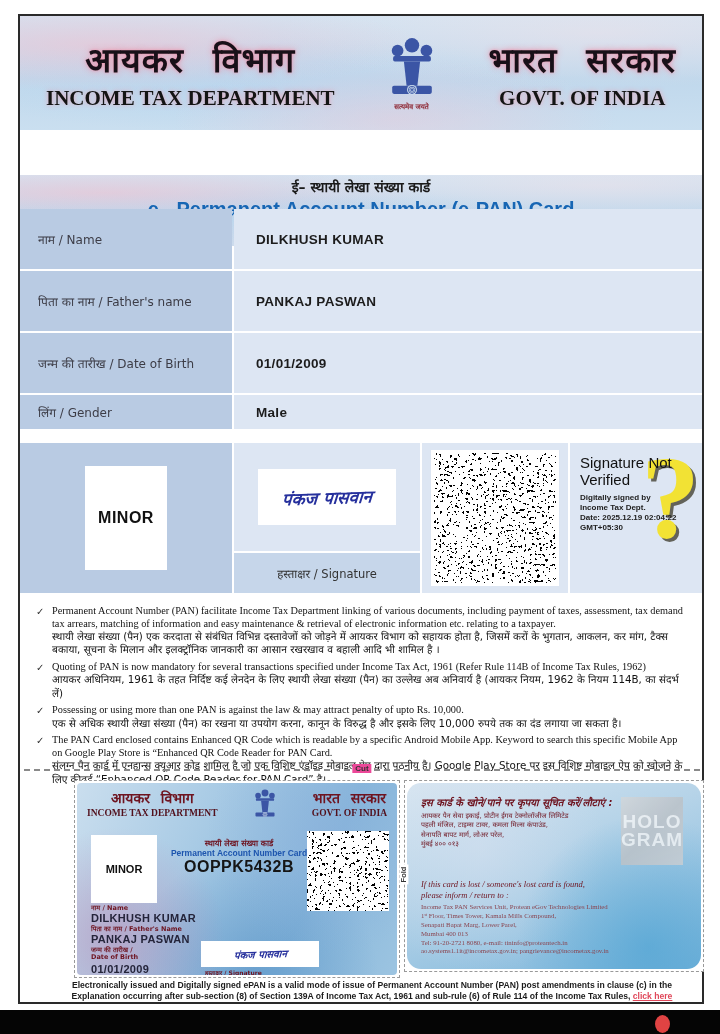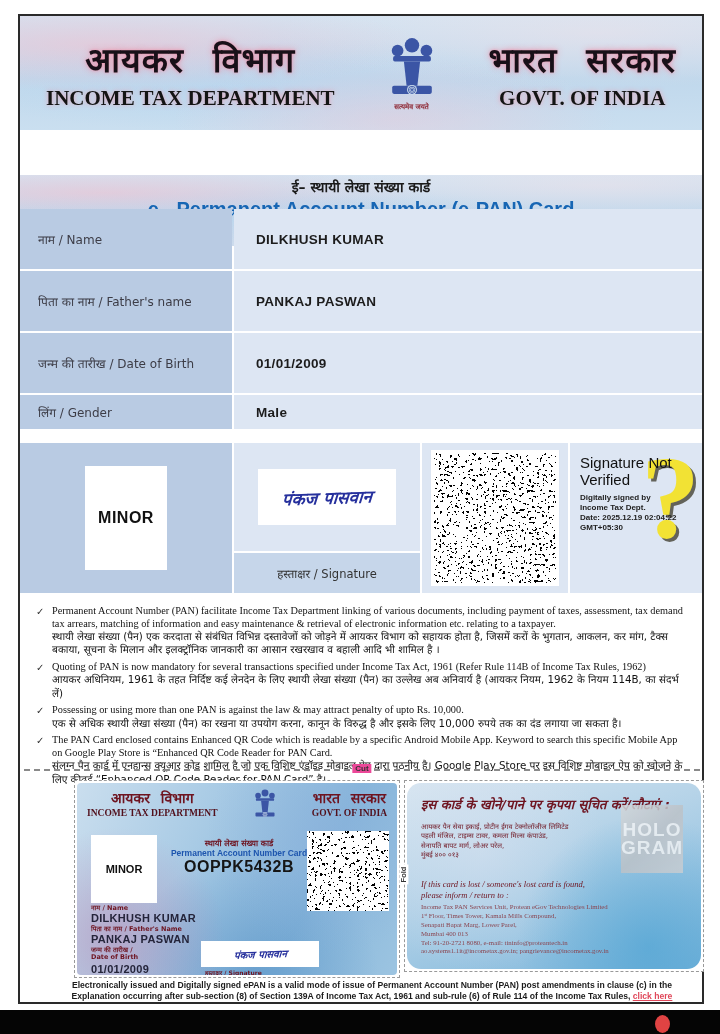--- a/index.html
+++ b/index.html
@@ -128,23 +128,23 @@
   .cf-sig-lbl { position:absolute; left:128px; top:186px; font-family:"DejaVu Sans", sans-serif;
     font-weight:bold; font-size:6px; color:#6e1420; }
 
   .card-back { position:relative; width:100%; height:100%; overflow:hidden; border-radius:14px;
     background:
       radial-gradient(circle at 82% 88%, rgba(70,160,210,.6), transparent 45%),
       radial-gradient(circle at 25% 35%, rgba(215,225,240,.55), transparent 50%),
       linear-gradient(160deg,#d8e6f1 0%, #b5d3e8 40%, #79b4da 100%); }
   .cb-hi { position:absolute; left:14px; top:12px; font-family:"DejaVu Sans", sans-serif;
     color:#6e1420; }
-  .cb-hi-title { font-size:13px; font-weight:bold; font-style:italic; margin-bottom:10px; }
+  .cb-hi-title { font-size:10px; font-weight:bold; font-style:italic; margin-bottom:3px; }
   .cb-hi-line { font-size:7px; line-height:1.35; }
-  .hologram { position:absolute; right:18px; top:22px; width:62px; height:68px;
+  .hologram { position:absolute; right:18px; top:14px; width:62px; height:68px;
     background:linear-gradient(135deg,#d2d7db 0%, #bcc2c8 50%, #c9ced3 100%);
     opacity:.85; display:flex; flex-direction:column; align-items:center; justify-content:center; }
   .holo-txt { font-weight:bold; font-size:19px; color:rgba(255,255,255,.75);
     letter-spacing:1px; line-height:.95; }
   .cb-en { position:absolute; left:14px; top:96px; font-family:"Liberation Serif", serif; color:#6e1420; }
   .cb-en-title { font-size:8.5px; font-weight:normal; font-style:italic; line-height:1.25; }
   .cb-en-line { font-size:6.8px; line-height:1.3; color:#8a4550; }
 
   
   .footer { left:11px; top:964px; width:100%; text-align:center; font-size:8.6px;

